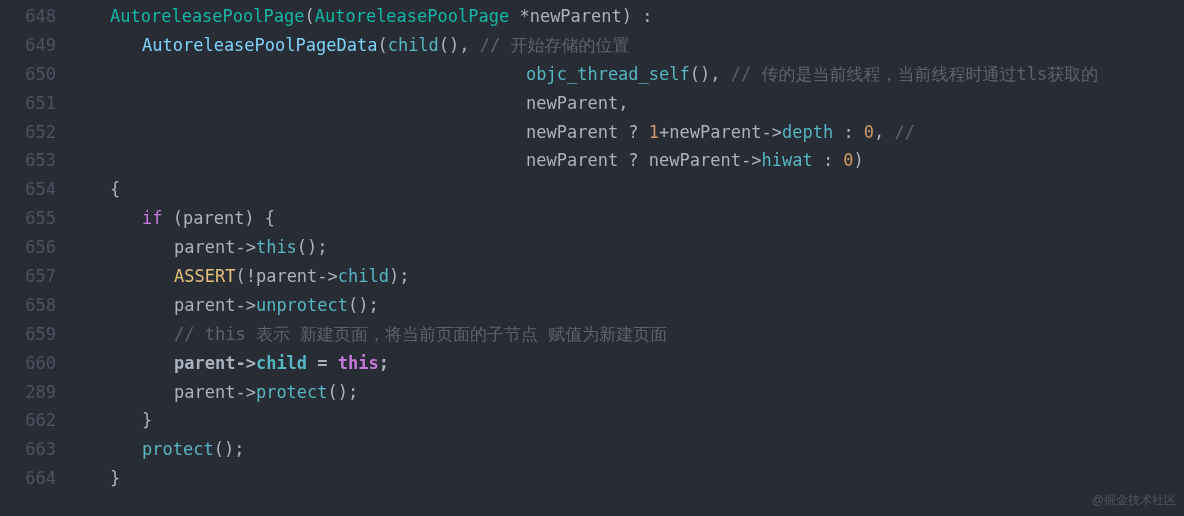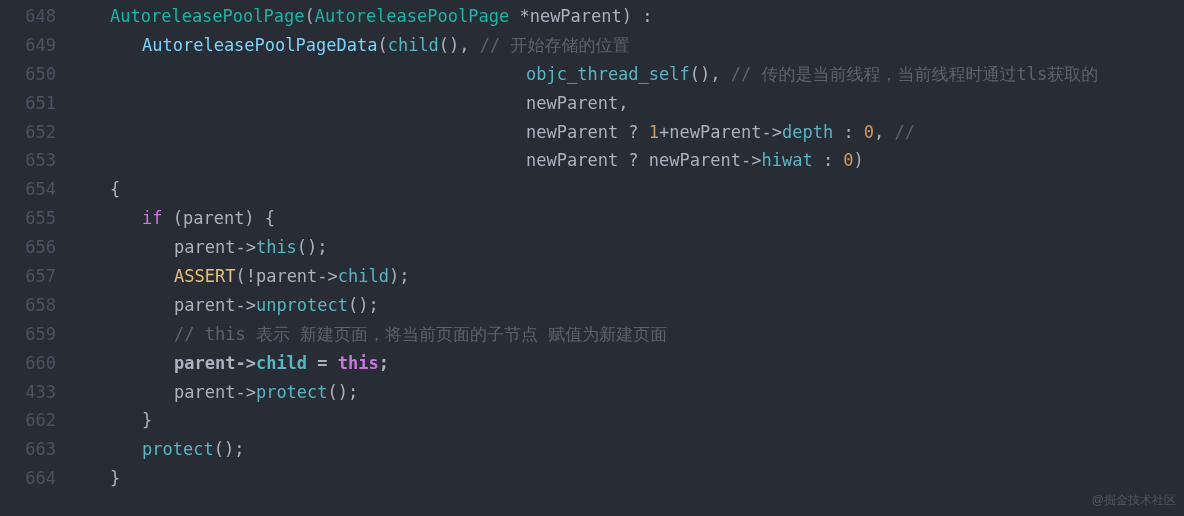--- a/index.html
+++ b/index.html
@@ -65,18 +65,18 @@
     <div class="line"><span class="gutter">651</span><span class="code" style="padding-left: 448px;"><span class="t-name">newParent</span><span class="t-punc">,</span></span></div>
     <div class="line"><span class="gutter">652</span><span class="code" style="padding-left: 448px;"><span class="t-name">newParent </span><span class="t-op">? </span><span class="t-num">1</span><span class="t-op">+</span><span class="t-name">newParent</span><span class="t-op">-&gt;</span><span class="t-call">depth</span><span class="t-name"> : </span><span class="t-num">0</span><span class="t-punc">, </span><span class="t-comment">//</span></span></div>
     <div class="line"><span class="gutter">653</span><span class="code" style="padding-left: 448px;"><span class="t-name">newParent </span><span class="t-op">? </span><span class="t-name">newParent</span><span class="t-op">-&gt;</span><span class="t-call">hiwat</span><span class="t-name"> : </span><span class="t-num">0</span><span class="t-punc">)</span></span></div>
     <div class="line"><span class="gutter">654</span><span class="code" style="padding-left: 32px;"><span class="t-punc">{</span></span></div>
     <div class="line"><span class="gutter">655</span><span class="code" style="padding-left: 64px;"><span class="t-key">if</span><span class="t-punc"> (parent) {</span></span></div>
     <div class="line"><span class="gutter">656</span><span class="code" style="padding-left: 96px;"><span class="t-name">parent</span><span class="t-op">-&gt;</span><span class="t-call">this</span><span class="t-punc">();</span></span></div>
     <div class="line"><span class="gutter">657</span><span class="code" style="padding-left: 96px;"><span class="t-assert">ASSERT</span><span class="t-punc">(</span><span class="t-op">!</span><span class="t-name">parent</span><span class="t-op">-&gt;</span><span class="t-call">child</span><span class="t-punc">);</span></span></div>
     <div class="line"><span class="gutter">658</span><span class="code" style="padding-left: 96px;"><span class="t-name">parent</span><span class="t-op">-&gt;</span><span class="t-call">unprotect</span><span class="t-punc">();</span></span></div>
     <div class="line"><span class="gutter">659</span><span class="code" style="padding-left: 96px;"><span class="t-comment">// this 表示 新建页面，将当前页面的子节点 赋值为新建页面</span></span></div>
     <div class="line"><span class="gutter">660</span><span class="code" style="padding-left: 96px; font-weight: bold;"><span class="t-name">parent</span><span class="t-op">-&gt;</span><span class="t-call">child</span><span class="t-name"> </span><span class="t-op">= </span><span class="t-key">this</span><span class="t-punc">;</span></span></div>
-    <div class="line"><span class="gutter">433</span><span class="code" style="padding-left: 96px;"><span class="t-name">parent</span><span class="t-op">-&gt;</span><span class="t-call">protect</span><span class="t-punc">();</span></span></div>
+    <div class="line"><span class="gutter">289</span><span class="code" style="padding-left: 96px;"><span class="t-name">parent</span><span class="t-op">-&gt;</span><span class="t-call">protect</span><span class="t-punc">();</span></span></div>
     <div class="line"><span class="gutter">662</span><span class="code" style="padding-left: 64px;"><span class="t-punc">}</span></span></div>
     <div class="line"><span class="gutter">663</span><span class="code" style="padding-left: 64px;"><span class="t-call">protect</span><span class="t-punc">();</span></span></div>
     <div class="line"><span class="gutter">664</span><span class="code" style="padding-left: 32px;"><span class="t-punc">}</span></span></div>
   </div>
 <div class="watermark">@掘金技术社区</div>
 
 </body></html>

